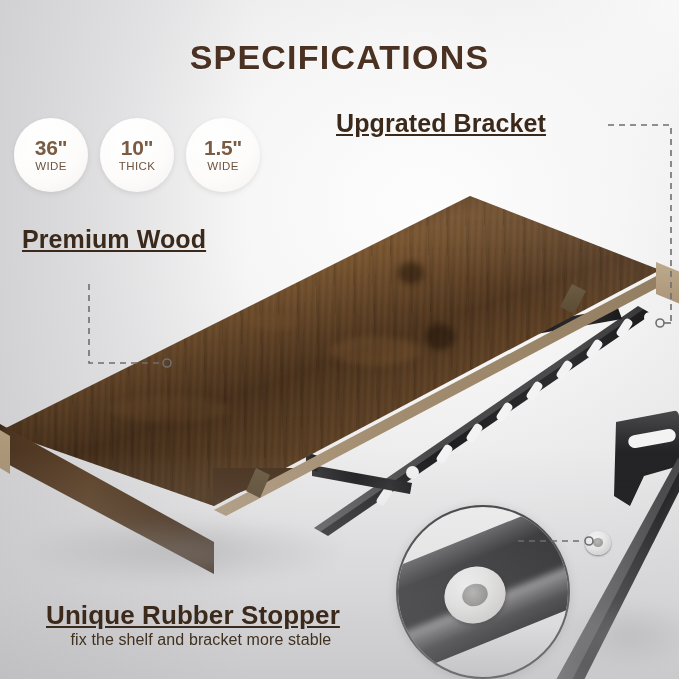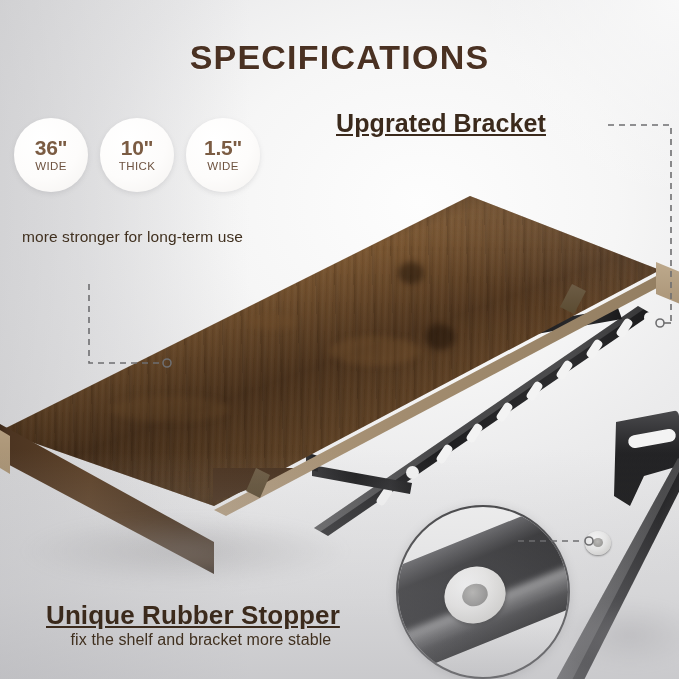--- a/index.html
+++ b/index.html
@@ -302,21 +302,21 @@
       <span class="num">1.5"</span>
       <span class="lbl">WIDE</span>
     </div>
   </div>
 
   <div class="callout" id="callout-bracket">
     <div class="head">Upgrated Bracket</div>
   </div>
 
   <div class="callout" id="callout-wood">
-    <div class="sub">more stronger for long-term use</div>
+    <div class="head">Premium Wood</div>
   </div>
 
   <div class="callout" id="callout-stopper">
     <div class="head">Unique Rubber Stopper</div>
     <div class="sub">fix the shelf and bracket more stable</div>
   </div>
 
 </div>
 
 </body></html>

